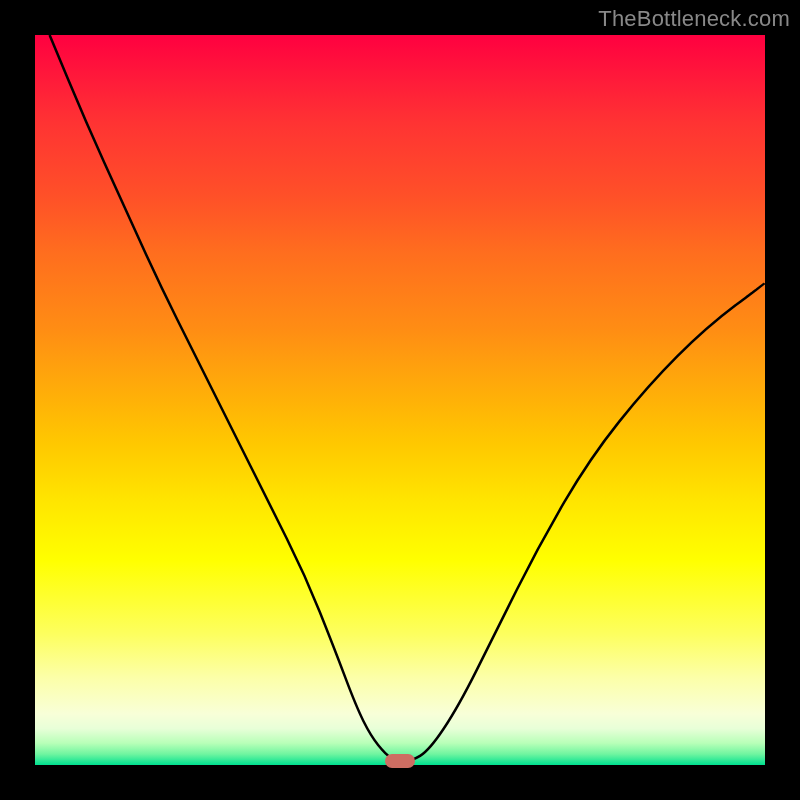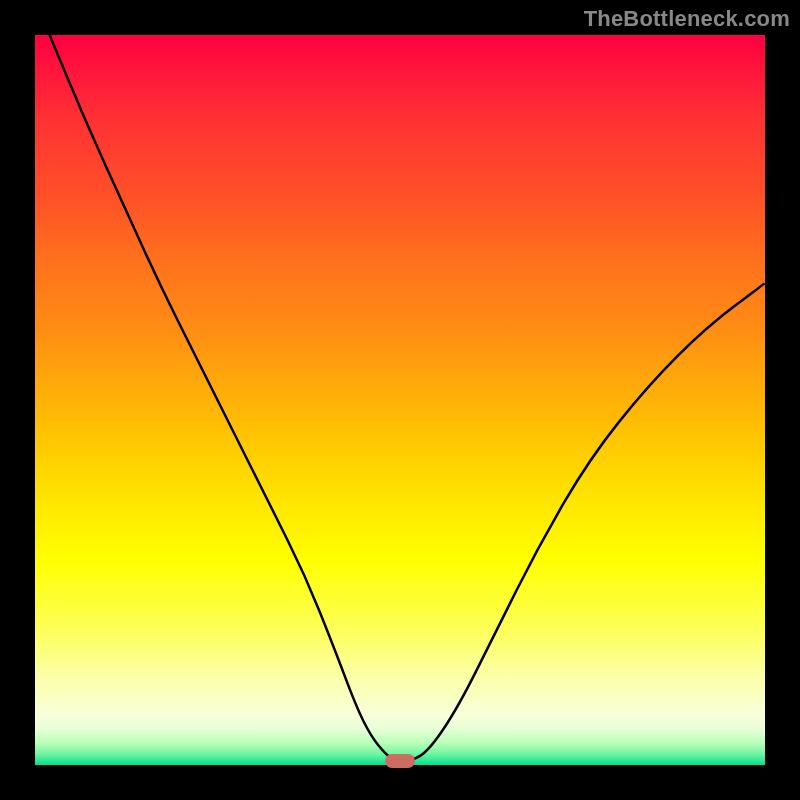--- a/index.html
+++ b/index.html
@@ -42,21 +42,21 @@
       #70f5a0 98.5%,
       #00e090 100%
     );
   }
   .watermark {
     position: absolute;
     top: 6px;
     right: 10px;
     color: #888;
     font-size: 22px;
-    font-weight: 700;
+    font-weight: 400;
     letter-spacing: 0.2px;
     user-select: none;
   }
   .marker {
     position: absolute;
     width: 30px;
     height: 14px;
     border-radius: 7px;
     background: #cd6d62;
     transform: translate(-50%, -50%);

